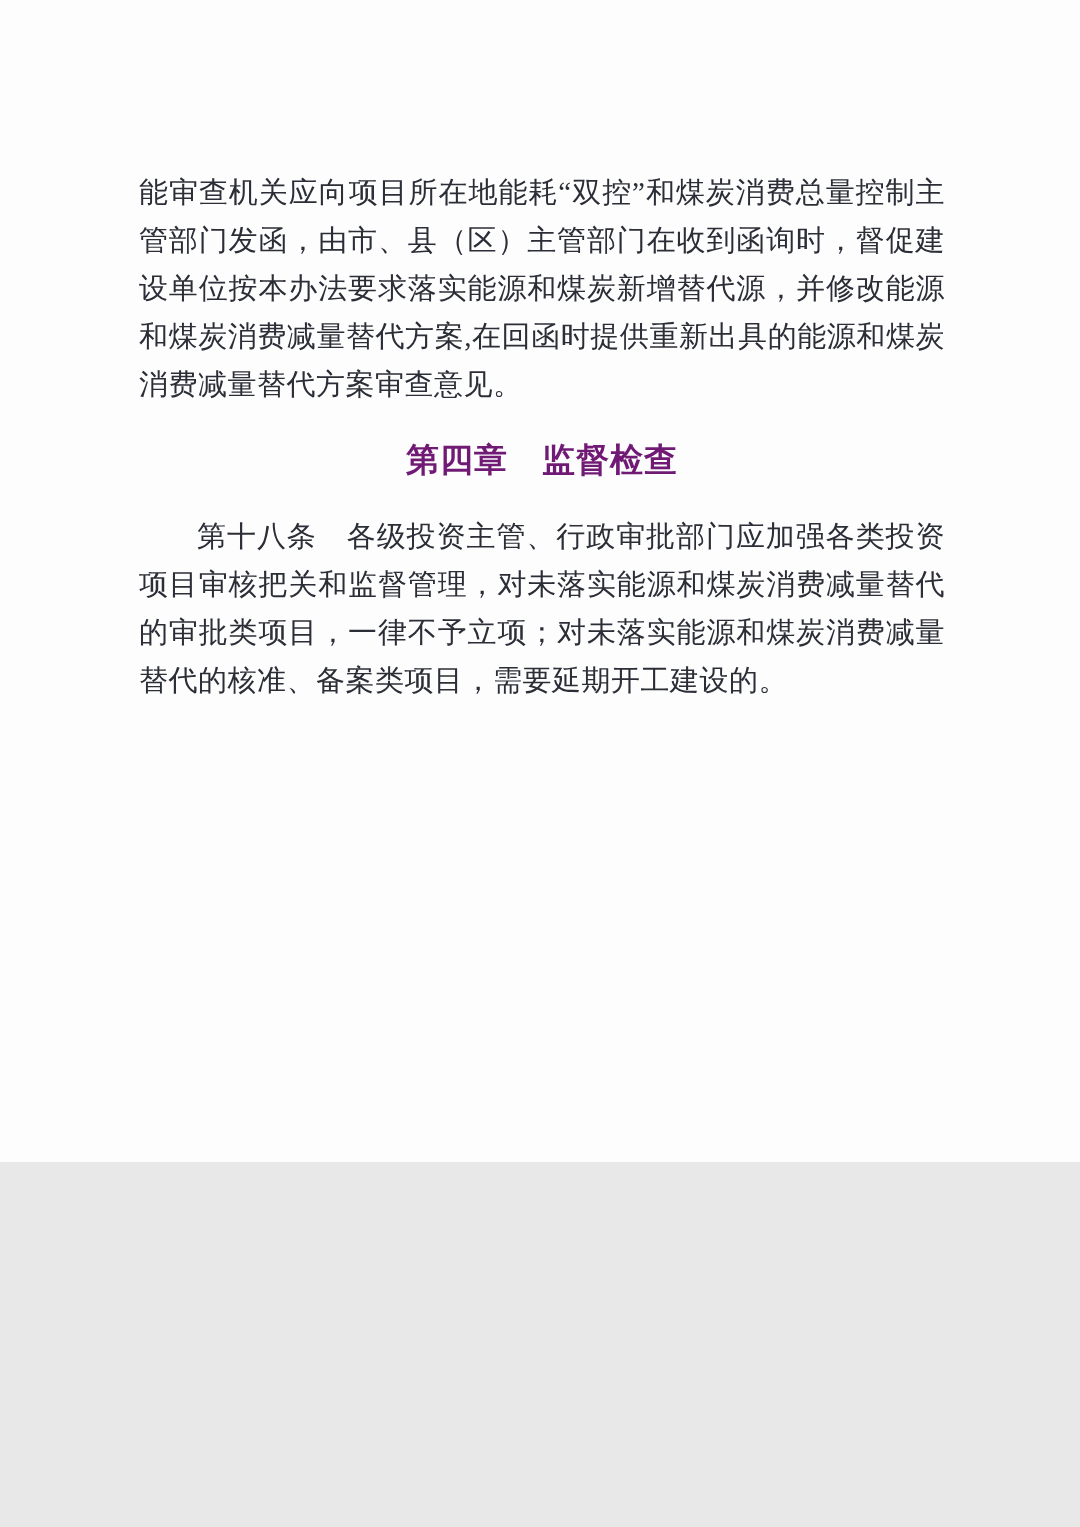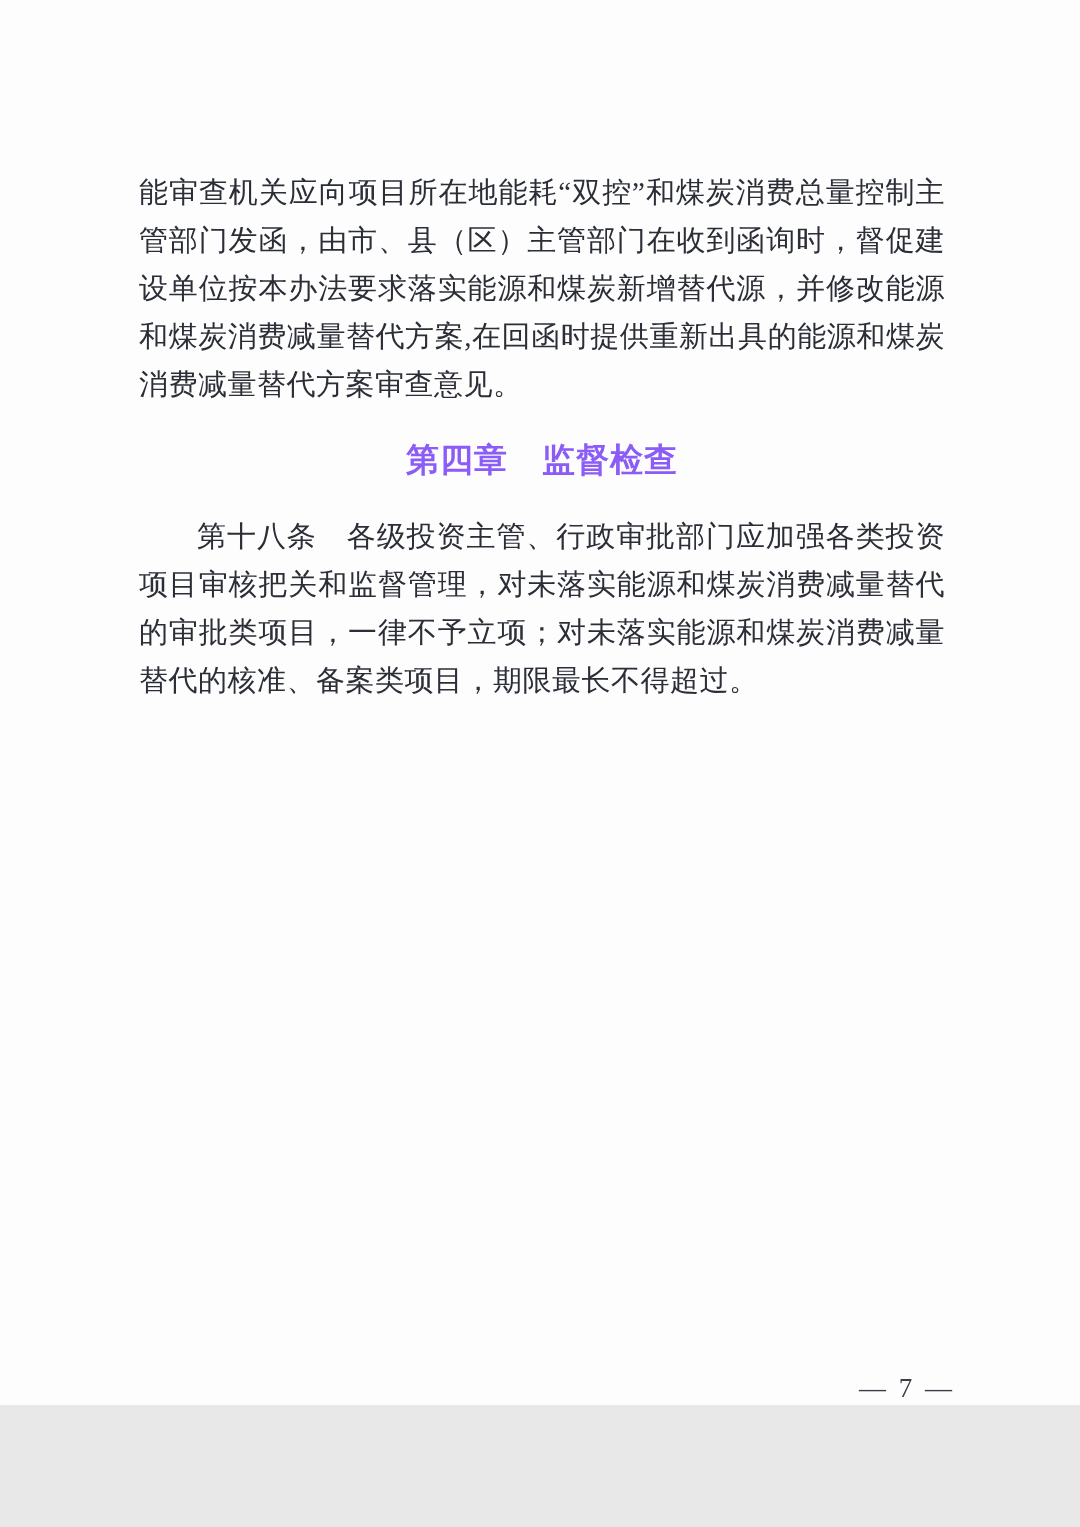--- a/index.html
+++ b/index.html
@@ -3,21 +3,21 @@
 <meta charset="utf-8">
 <style>
   html, body {
     margin: 0;
     padding: 0;
     background: #e8e8e8;
   }
   .page {
     position: relative;
     width: 1080px;
-    height: 1405px;
+    height: 1162px;
     margin: 0 auto;
     background: #fdfdfe;
     overflow: hidden;
     font-family: "Liberation Serif", "DejaVu Serif", serif;
     color: #2b2e36;
   }
   .doc-content {
     position: absolute;
     left: 139px;
     top: 168px;
@@ -35,37 +35,37 @@
   .para.indent {
     text-indent: 2em;
   }
   .chapter-heading {
     margin: 28px 0 28px 0;
     font-size: 33px;
     line-height: 48px;
     font-weight: bold;
     text-align: center;
     font-family: "Liberation Sans", "DejaVu Sans", sans-serif;
-    color: #8b5cf6;
+    color: #701a75;
     letter-spacing: 1px;
   }
   .page-number {
     position: absolute;
     top: 1372px;
     right: 125px;
     font-size: 27px;
     line-height: 32px;
     color: #3a3d44;
     letter-spacing: 3px;
     font-family: "Liberation Serif", "DejaVu Serif", serif;
   }
 </style>
 </head>
 <body>
 
 <div class="page">
   <div class="doc-content">
     <p class="para">能审查机关应向项目所在地能耗“双控”和煤炭消费总量控制主管部门发函，由市、县（区）主管部门在收到函询时，督促建设单位按本办法要求落实能源和煤炭新增替代源，并修改能源和煤炭消费减量替代方案,在回函时提供重新出具的能源和煤炭消费减量替代方案审查意见。</p>
     <h2 class="chapter-heading">第四章　监督检查</h2>
-    <p class="para indent">第十八条　各级投资主管、行政审批部门应加强各类投资项目审核把关和监督管理，对未落实能源和煤炭消费减量替代的审批类项目，一律不予立项；对未落实能源和煤炭消费减量替代的核准、备案类项目，期限最长不得超过。</p>
+    <p class="para indent">第十八条　各级投资主管、行政审批部门应加强各类投资项目审核把关和监督管理，对未落实能源和煤炭消费减量替代的审批类项目，一律不予立项；对未落实能源和煤炭消费减量替代的核准、备案类项目，需要延期开工建设的。</p>
   </div>
   <div class="page-number">— 7 —</div>
 </div>
 
 </body></html>

